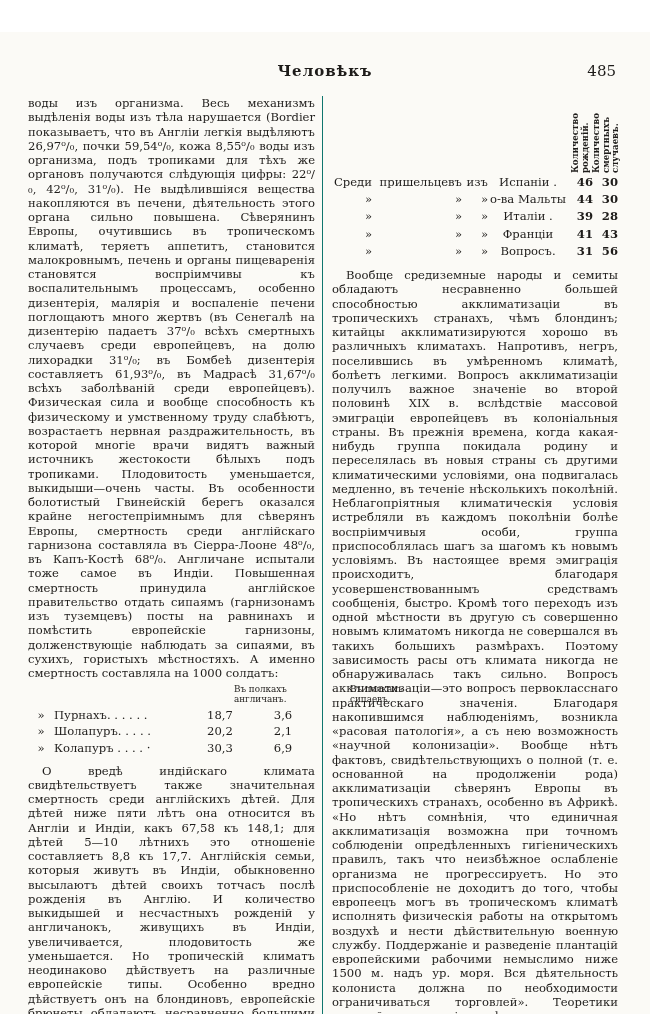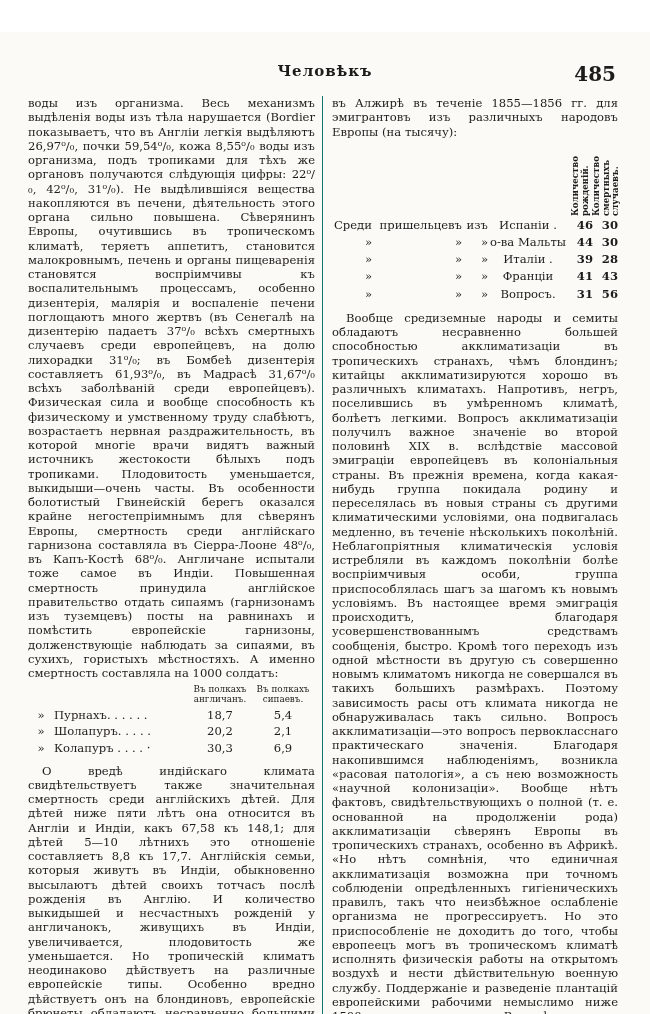--- a/index.html
+++ b/index.html
@@ -20,22 +20,22 @@
   }
   .running-title{
     position:absolute;left:0;right:0;
     text-align:center;
     font-weight:bold;
     font-size:15px;
     letter-spacing:1px;
   }
   .page-number{
     position:absolute;right:34px;top:0;
-    font-weight:bold;
-    font-size:20px;
+    font-weight:normal;
+    font-size:15px;
   }
   .columns{
     display:flex;
     margin:10px 28px 0 28px;
     height:936px;
     overflow:hidden;
   }
   .col{
     width:295px;
     box-sizing:border-box;
@@ -46,22 +46,23 @@
   .col-left{padding-right:7px;border-right:1px solid #0f766e;}
   .col-right{padding-left:9px;}
   p.body-par{margin:0;}
   p.indented{text-indent:14px;}
   
   .ltable{margin:5px 0 7px 0;}
   .lt-head{
     display:grid;
     grid-template-columns:158px 68px 58px;
     font-size:8.8px;line-height:9.8px;
-    text-align:center;
+    text-align:left;
     margin-bottom:2px;
+    gap:48px;
   }
   .lt-row{
     display:grid;
     grid-template-columns:26px 132px 68px 58px;
     line-height:16.6px;
     white-space:nowrap;
   }
   .lt-prefix{text-align:center;}
   .lt-name{text-align:left;overflow:hidden;}
   .lt-v{text-align:center;}
@@ -109,41 +110,40 @@
       <div class="ltable">
         <div class="lt-head">
           <div></div>
           <div>Въ полкахъ англичанъ.</div>
           <div>Въ полкахъ сипаевъ.</div>
         </div>
         <div class="lt-row">
           <span class="lt-prefix">»</span>
           <span class="lt-name">Пурнахъ. . . . . .</span>
           <span class="lt-v">18,7</span>
-          <span class="lt-v">5,4</span>
+          <span class="lt-v">3,6</span>
         </div>
         <div class="lt-row">
           <span class="lt-prefix">»</span>
           <span class="lt-name">Шолапуръ. . . . .</span>
           <span class="lt-v">20,2</span>
           <span class="lt-v">2,1</span>
         </div>
         <div class="lt-row">
           <span class="lt-prefix">»</span>
           <span class="lt-name">Колапуръ . . . . ·</span>
           <span class="lt-v">30,3</span>
           <span class="lt-v">6,9</span>
         </div>
       </div>
 
       <p class="body-par indented">О вредѣ индійскаго климата свидѣтельствуетъ также значительная смертность среди англійскихъ дѣтей. Для дѣтей ниже пяти лѣтъ она относится въ Англіи и Индіи, какъ 67,58 къ 148,1; для дѣтей 5—10 лѣтнихъ это отношеніе составляетъ 8,8 къ 17,7. Англійскія семьи, которыя живутъ въ Индіи, обыкновенно высылаютъ дѣтей своихъ тотчасъ послѣ рожденія въ Англію. И количество выкидышей и несчастныхъ рожденій у англичанокъ, живущихъ въ Индіи, увеличивается, плодовитость же уменьшается. Но тропическій климатъ неодинаково дѣйствуетъ на различные европейскіе типы. Особенно вредно дѣйствуетъ онъ на блондиновъ, европейскіе брюнеты обладаютъ несравненно большими способностями акклиматизаціи. Испанцы и португальцы размножаются въ мѣстностяхъ, которыя оказались вполнѣ негостепріимными для англичанъ и германцевъ; французскій южанинъ колонизируетъ Алжиръ, который поглотилъ столько эльзасцевъ. Ниже приведенная таблица даетъ понятіе о смертности</p>
     </div>
 
     <div class="col col-right">
-      <p class="body-par">въ Алжирѣ въ теченіе 1855—1856 гг. для эмигрантовъ изъ различныхъ народовъ Европы (на тысячу):</p>
 
       <div class="rtable">
         <div class="rt-head">
           <div></div>
           <div class="rt-rot">
             <div class="rt-rot-inner">Количество рожденій.</div>
           </div>
           <div class="rt-rot">
             <div class="rt-rot-inner">Количество смертныхъ случаевъ.</div>
           </div>

